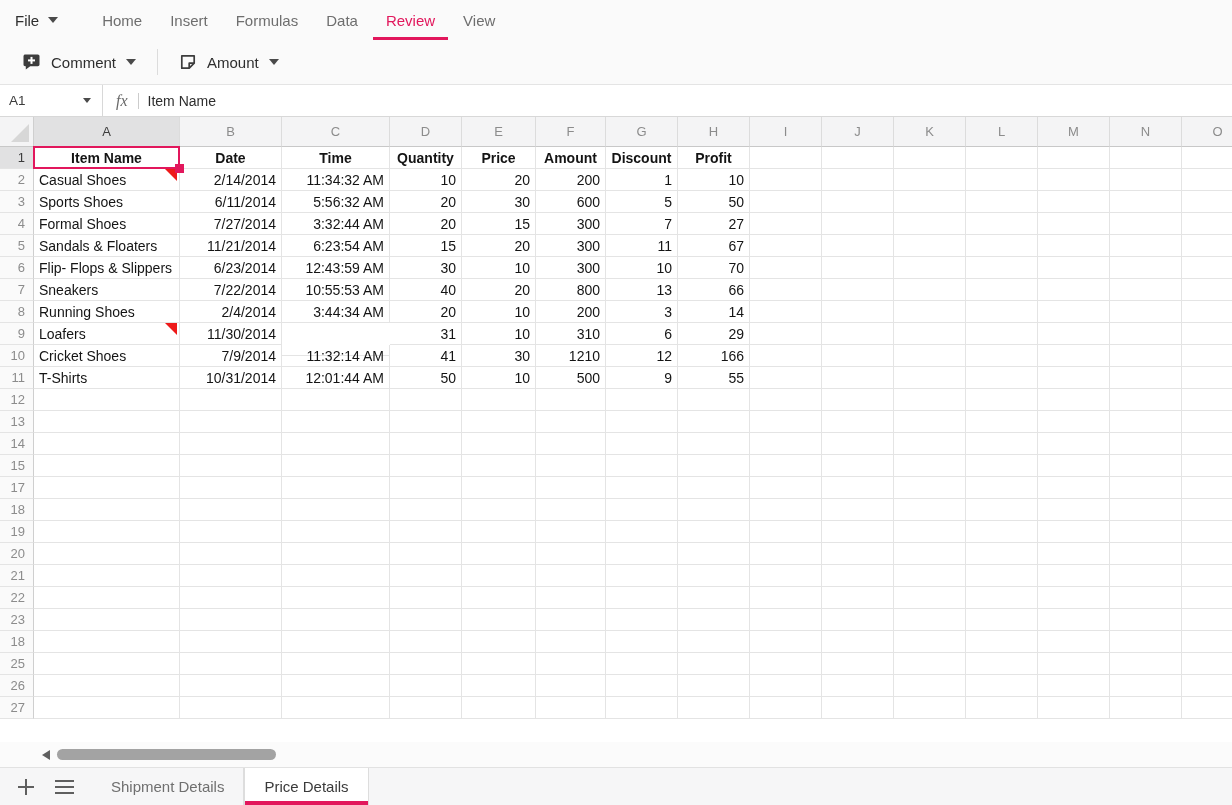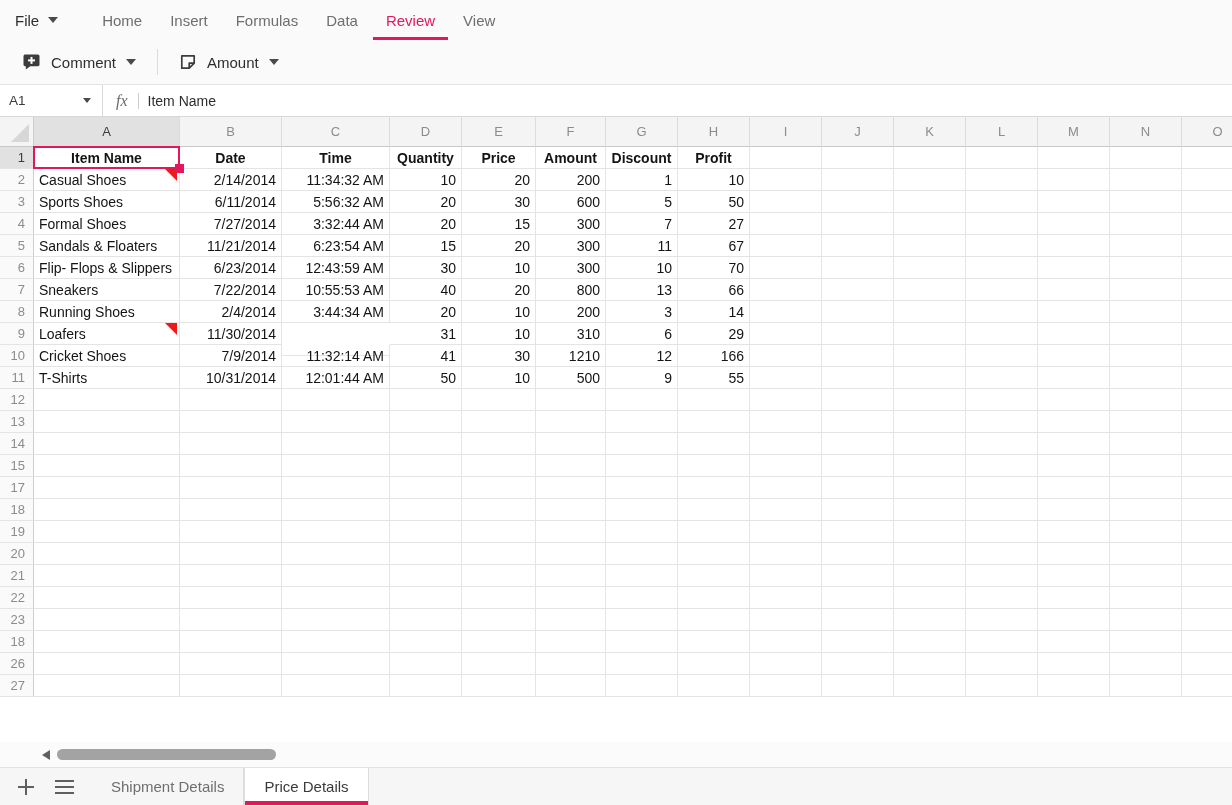--- a/index.html
+++ b/index.html
@@ -574,20 +574,38 @@
       <div class="cell" style="width: 72px;"></div>
       <div class="cell" style="width: 72px;"></div>
       <div class="cell" style="width: 72px;"></div>
       <div class="cell" style="width: 72px;"></div>
       <div class="cell" style="width: 72px;"></div>
       <div class="cell" style="width: 72px;"></div>
       <div class="cell" style="width: 72px;"></div>
       <div class="cell" style="width: 72px;"></div>
     </div>
     <div class="g-row">
+      <div class="rowhead">25</div>
+      <div class="cell" style="width: 146px;"></div>
+      <div class="cell" style="width: 102px;"></div>
+      <div class="cell" style="width: 108px;"></div>
+      <div class="cell" style="width: 72px;"></div>
+      <div class="cell" style="width: 74px;"></div>
+      <div class="cell" style="width: 70px;"></div>
+      <div class="cell" style="width: 72px;"></div>
+      <div class="cell" style="width: 72px;"></div>
+      <div class="cell" style="width: 72px;"></div>
+      <div class="cell" style="width: 72px;"></div>
+      <div class="cell" style="width: 72px;"></div>
+      <div class="cell" style="width: 72px;"></div>
+      <div class="cell" style="width: 72px;"></div>
+      <div class="cell" style="width: 72px;"></div>
+      <div class="cell" style="width: 72px;"></div>
+    </div>
+    <div class="g-row">
       <div class="rowhead">26</div>
       <div class="cell" style="width: 146px;"></div>
       <div class="cell" style="width: 102px;"></div>
       <div class="cell" style="width: 108px;"></div>
       <div class="cell" style="width: 72px;"></div>
       <div class="cell" style="width: 74px;"></div>
       <div class="cell" style="width: 70px;"></div>
       <div class="cell" style="width: 72px;"></div>
       <div class="cell" style="width: 72px;"></div>
       <div class="cell" style="width: 72px;"></div>

